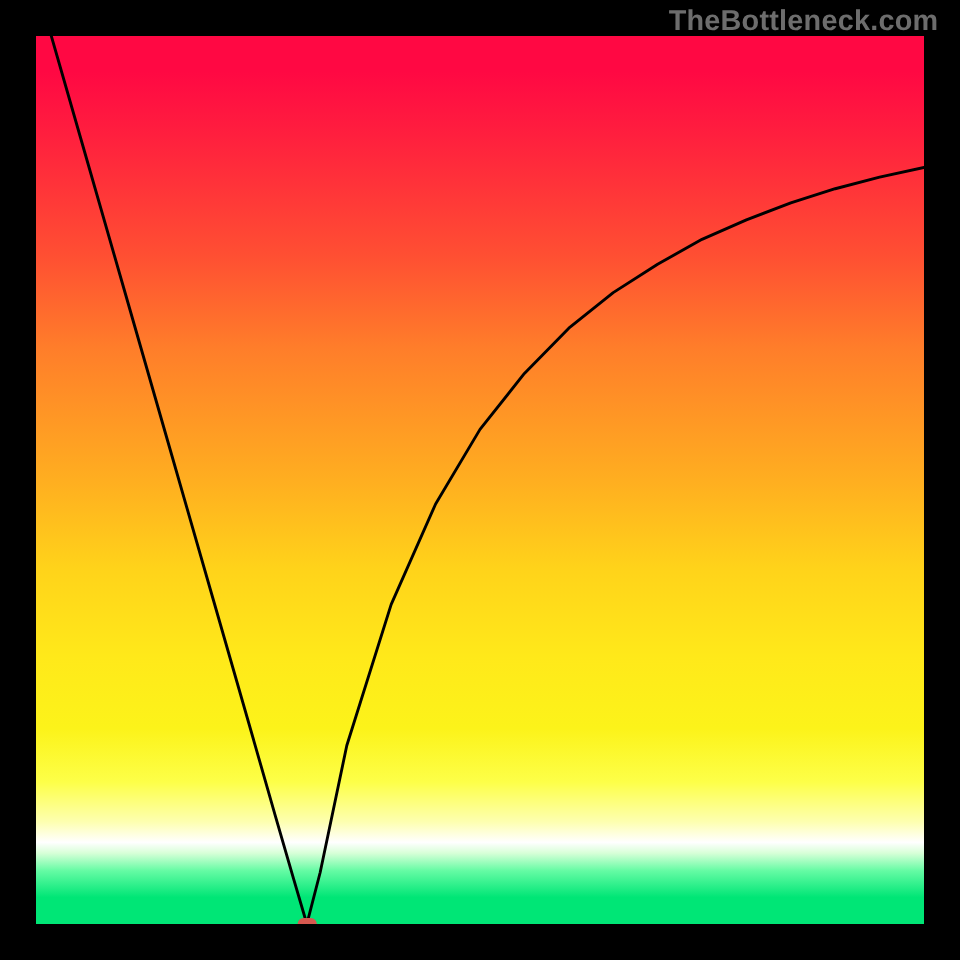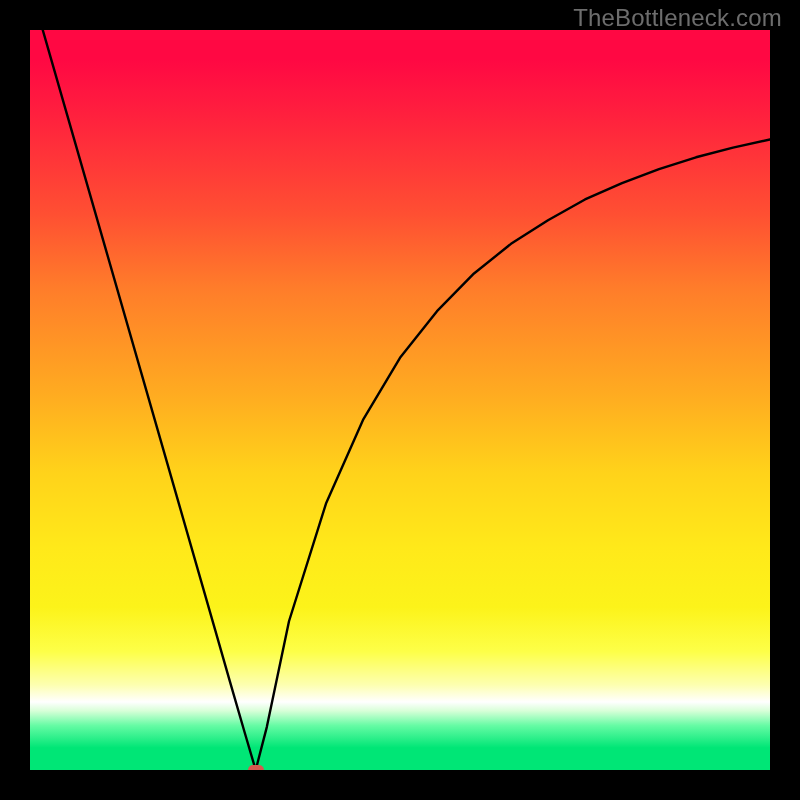--- a/index.html
+++ b/index.html
@@ -16,21 +16,21 @@
     width: 800px;
     height: 800px;
     background: #000;
   }
   .watermark {
     position: absolute;
     top: 4px;
     right: 18px;
     color: #6d6d6d;
     font-size: 24px;
-    font-weight: 400;
+    font-weight: 700;
     letter-spacing: 0.2px;
     z-index: 3;
   }
   .plot {
     position: absolute;
     left: 30px;
     top: 30px;
     width: 740px;
     height: 740px;
     overflow: hidden;

